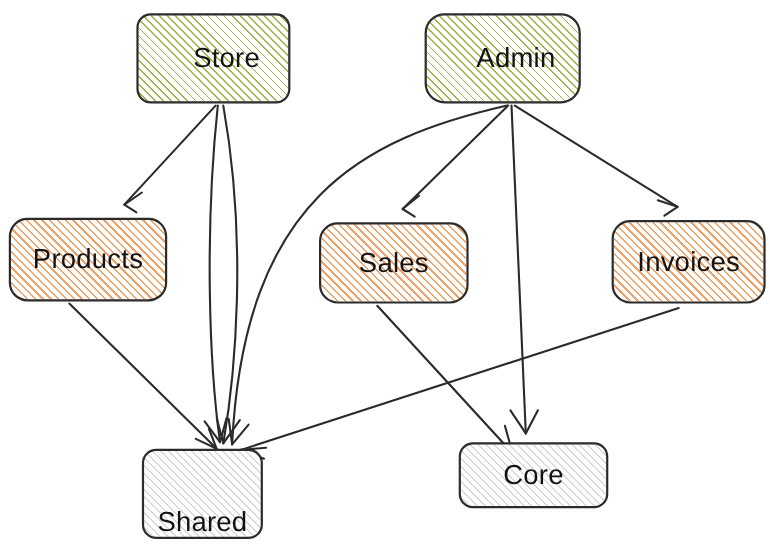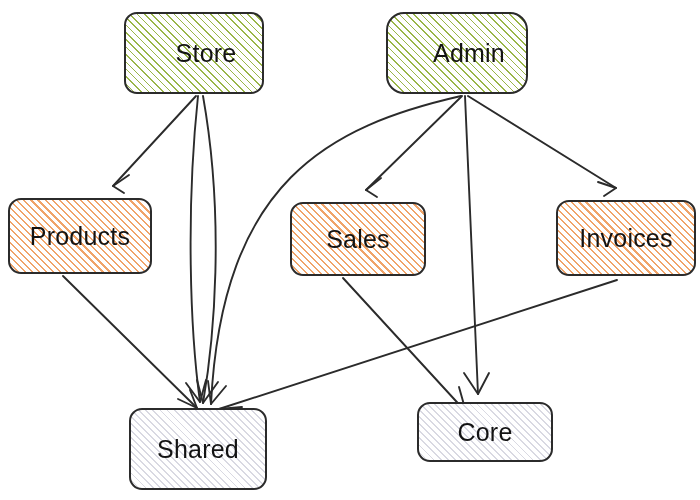--- a/index.html
+++ b/index.html
@@ -51,20 +51,21 @@
       #9ab648 0px, #9ab648 1.1px,
       rgba(255,255,255,0) 1.1px, rgba(255,255,255,0) 5.2px);
     padding-left: 24px;
   }
   .fill-orange {
     background-color: #ffffff;
     background-image: repeating-linear-gradient(
       45deg,
       #f0a469 0px, #f0a469 1.5px,
       rgba(255,255,255,0) 1.5px, rgba(255,255,255,0) 5.0px);
+    border-radius: 17px;
   }
   .fill-grey {
     background-color: #ffffff;
     background-image: repeating-linear-gradient(
       45deg,
       #d9d9e2 0px, #d9d9e2 1.3px,
       rgba(255,255,255,0) 1.3px, rgba(255,255,255,0) 5.0px);
   }
 </style>
 </head>
@@ -124,21 +125,21 @@
       </div>
       <div class="node fill-orange" style="left: 8px; top: 198px; width: 144px; height: 76px; border-color: rgb(43, 43, 43);">
         <span class="node-label">Products</span>
       </div>
       <div class="node fill-orange" style="left: 290px; top: 202px; width: 136px; height: 74px; border-color: rgb(43, 43, 43); justify-content: center;">
         <span class="node-label">Sales</span>
       </div>
       <div class="node fill-orange" style="left: 556px; top: 200px; width: 140px; height: 76px; border-color: rgb(43, 43, 43);">
         <span class="node-label">Invoices</span>
       </div>
-      <div class="node fill-grey" style="left: 129px; top: 408px; width: 138px; height: 82px; border-color: rgb(43, 43, 43);">
+      <div class="node fill-grey" style="left: 129px; top: 408px; width: 110px; height: 82px; border-color: rgb(43, 43, 43); align-items: flex-end;">
         <span class="node-label">Shared</span>
       </div>
       <div class="node fill-grey" style="left: 417px; top: 402px; width: 136px; height: 60px; border-color: rgb(43, 43, 43); text-align: right;">
         <span class="node-label">Core</span>
       </div>
     </div>
 
 </div>
 
 </body></html>

